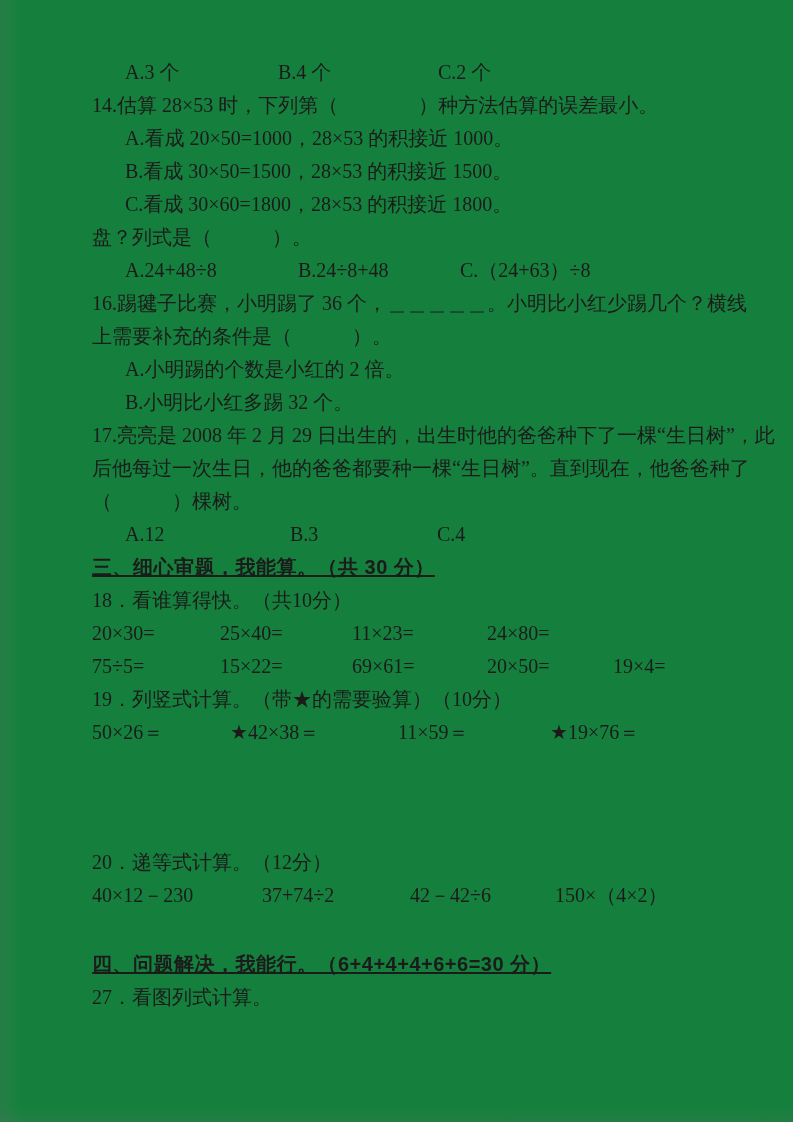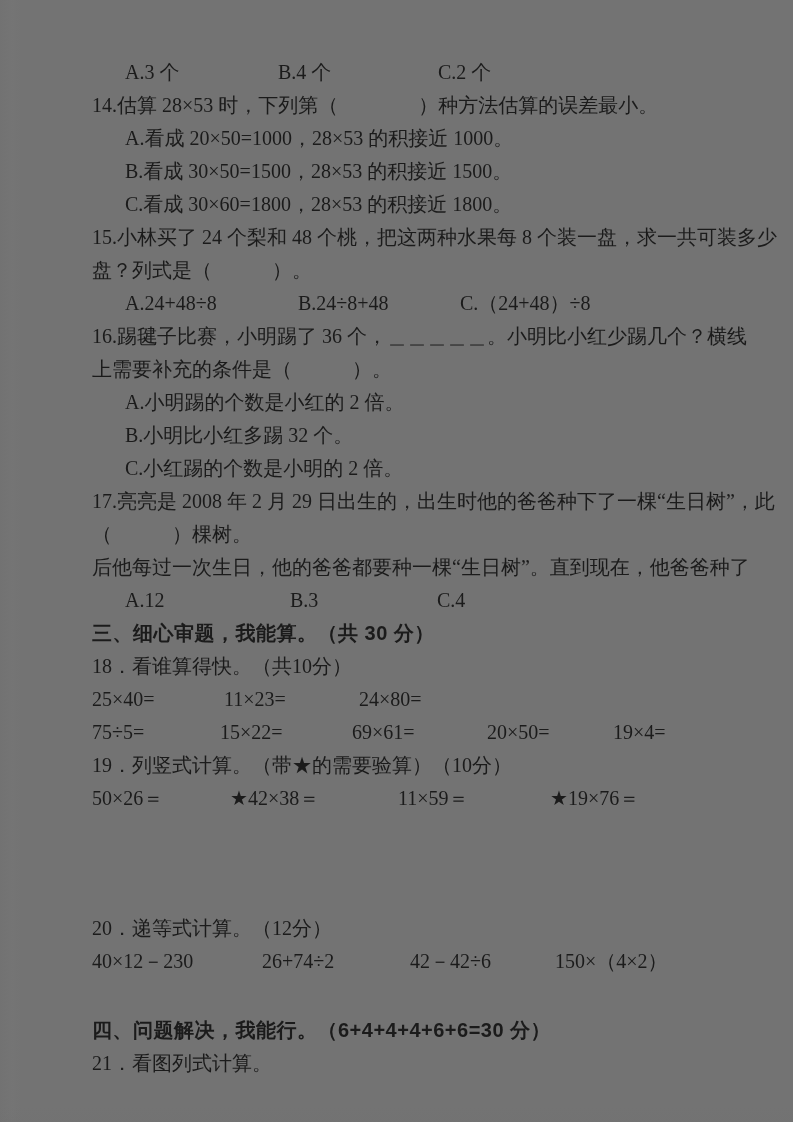--- a/index.html
+++ b/index.html
@@ -1,19 +1,19 @@
 <!DOCTYPE html>
 <html><head>
 <meta charset="utf-8">
 <style>
   html,body { margin:0; padding:0; background:#ffffff; }
   .page {
     position:relative;
     width:793px; height:1122px;
-    background:#737373;
+    background:#15803d;
     overflow:hidden;
     font-family:"Liberation Serif","DejaVu Serif",serif;
     color:#1b1b1b;
     font-size:20px;
   }
   .edge-left {
     position:absolute; left:0; top:0; bottom:0; width:22px;
     background:linear-gradient(90deg, rgba(110,110,110,0.20), rgba(140,140,140,0.06) 55%, rgba(0,0,0,0));
     pointer-events:none;
   }
@@ -24,20 +24,21 @@
   }
   .content { position:absolute; left:92px; top:56px; width:622px; }
   .ln { height:33px; line-height:33px; white-space:nowrap; }
   .indent { padding-left:33px; }
   .cols { display:flex; }
   .cols span { flex:0 0 auto; display:block; white-space:nowrap; }
   .heading {
     font-family:"Liberation Sans","DejaVu Sans",sans-serif;
     font-weight:700;
     letter-spacing:0.5px;
+    text-decoration:underline;
   }
   .sp-work { height:97px; }
   .sp-gap  { height:36px; }
 </style>
 </head>
 <body>
 
 <div class="page">
   <div class="edge-left"></div>
   <div class="edge-bottom"></div>
@@ -48,47 +49,46 @@
       <span style="width:153px">A.3 个</span>
       <span style="width:160px">B.4 个</span>
       <span>C.2 个</span>
     </div>
 
     <div class="ln">14.估算 28×53 时，下列第（　　　　）种方法估算的误差最小。</div>
     <div class="ln indent">A.看成 20×50=1000，28×53 的积接近 1000。</div>
     <div class="ln indent">B.看成 30×50=1500，28×53 的积接近 1500。</div>
     <div class="ln indent">C.看成 30×60=1800，28×53 的积接近 1800。</div>
 
-    <div class="ln">15.小林买了 24 个梨和 48 个桃，把这两种水果每 8 个装一盘，求一共可装多少</div>
     <div class="ln">盘？列式是（　　　）。</div>
     <div class="ln cols indent">
       <span style="width:173px">A.24+48÷8</span>
       <span style="width:162px">B.24÷8+48</span>
-      <span>C.（24+48）÷8</span>
+      <span>C.（24+63）÷8</span>
     </div>
 
     <div class="ln">16.踢毽子比赛，小明踢了 36 个，＿＿＿＿＿。小明比小红少踢几个？横线</div>
     <div class="ln">上需要补充的条件是（　　　）。</div>
     <div class="ln indent">A.小明踢的个数是小红的 2 倍。</div>
     <div class="ln indent">B.小明比小红多踢 32 个。</div>
-    <div class="ln indent">C.小红踢的个数是小明的 2 倍。</div>
 
     <div class="ln">17.亮亮是 2008 年 2 月 29 日出生的，出生时他的爸爸种下了一棵“生日树”，此</div>
+    <div class="ln">后他每过一次生日，他的爸爸都要种一棵“生日树”。直到现在，他爸爸种了</div>
     <div class="ln">（　　　）棵树。</div>
-    <div class="ln">后他每过一次生日，他的爸爸都要种一棵“生日树”。直到现在，他爸爸种了</div>
     <div class="ln cols indent">
       <span style="width:165px">A.12</span>
       <span style="width:147px">B.3</span>
       <span>C.4</span>
     </div>
 
     <div class="ln heading">三、细心审题，我能算。（共 30 分）</div>
 
     <div class="ln">18．看谁算得快。（共10分）</div>
     <div class="ln cols">
+      <span style="width:128px">20×30=</span>
       <span style="width:132px">25×40=</span>
       <span style="width:135px">11×23=</span>
       <span>24×80=</span>
     </div>
     <div class="ln cols">
       <span style="width:128px">75÷5=</span>
       <span style="width:132px">15×22=</span>
       <span style="width:135px">69×61=</span>
       <span style="width:126px">20×50=</span>
       <span>19×4=</span>
@@ -100,24 +100,24 @@
       <span style="width:168px">★42×38＝</span>
       <span style="width:152px">11×59＝</span>
       <span>★19×76＝</span>
     </div>
 
     <div class="sp-work"></div>
 
     <div class="ln">20．递等式计算。（12分）</div>
     <div class="ln cols">
       <span style="width:170px">40×12－230</span>
-      <span style="width:148px">26+74÷2</span>
+      <span style="width:148px">37+74÷2</span>
       <span style="width:145px">42－42÷6</span>
       <span>150×（4×2）</span>
     </div>
 
     <div class="sp-gap"></div>
 
     <div class="ln heading">四、问题解决，我能行。（6+4+4+4+6+6=30 分）</div>
-    <div class="ln">21．看图列式计算。</div>
+    <div class="ln">27．看图列式计算。</div>
 
   </div>
 </div>
 
 </body></html>

